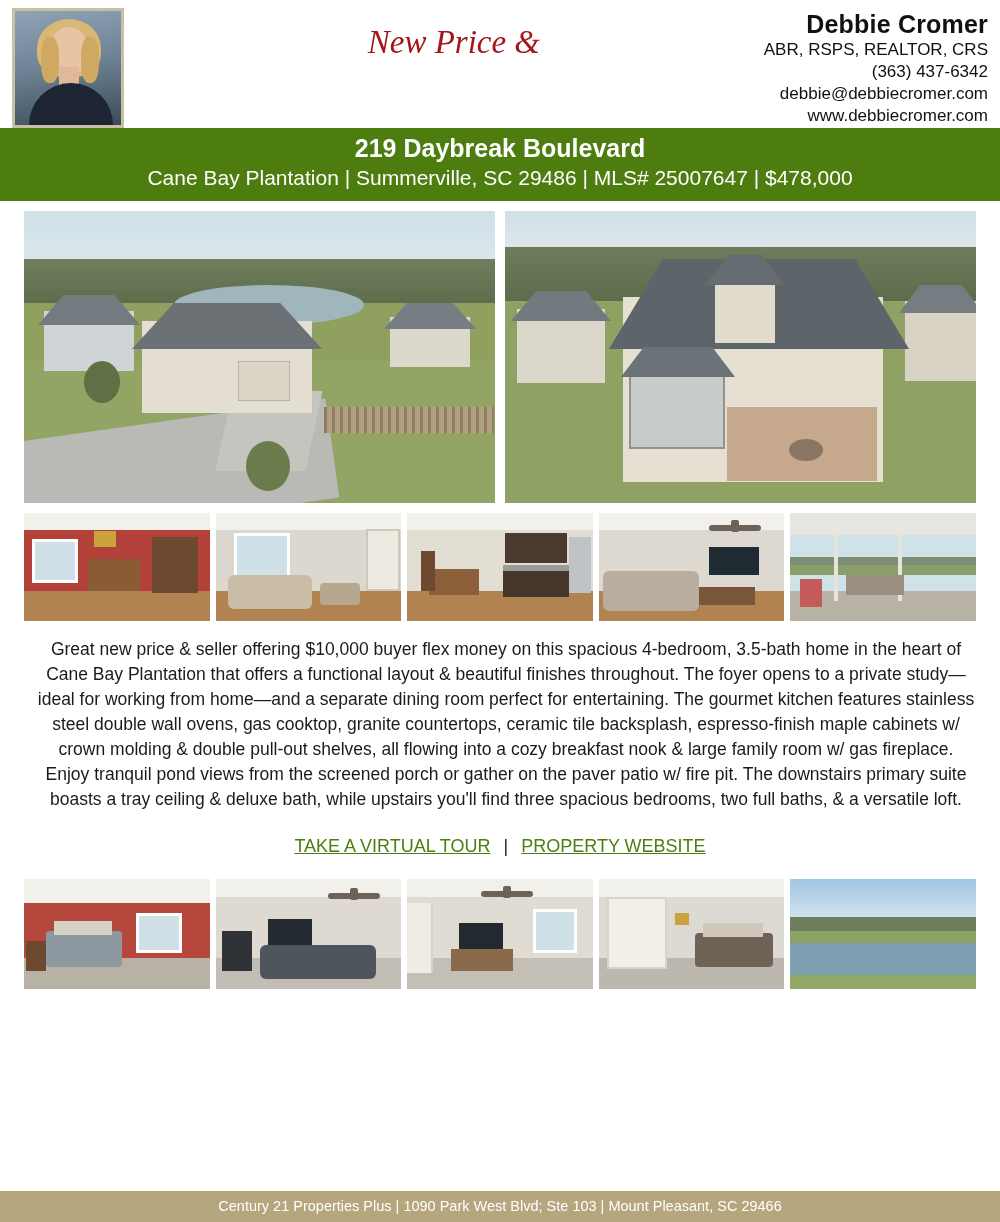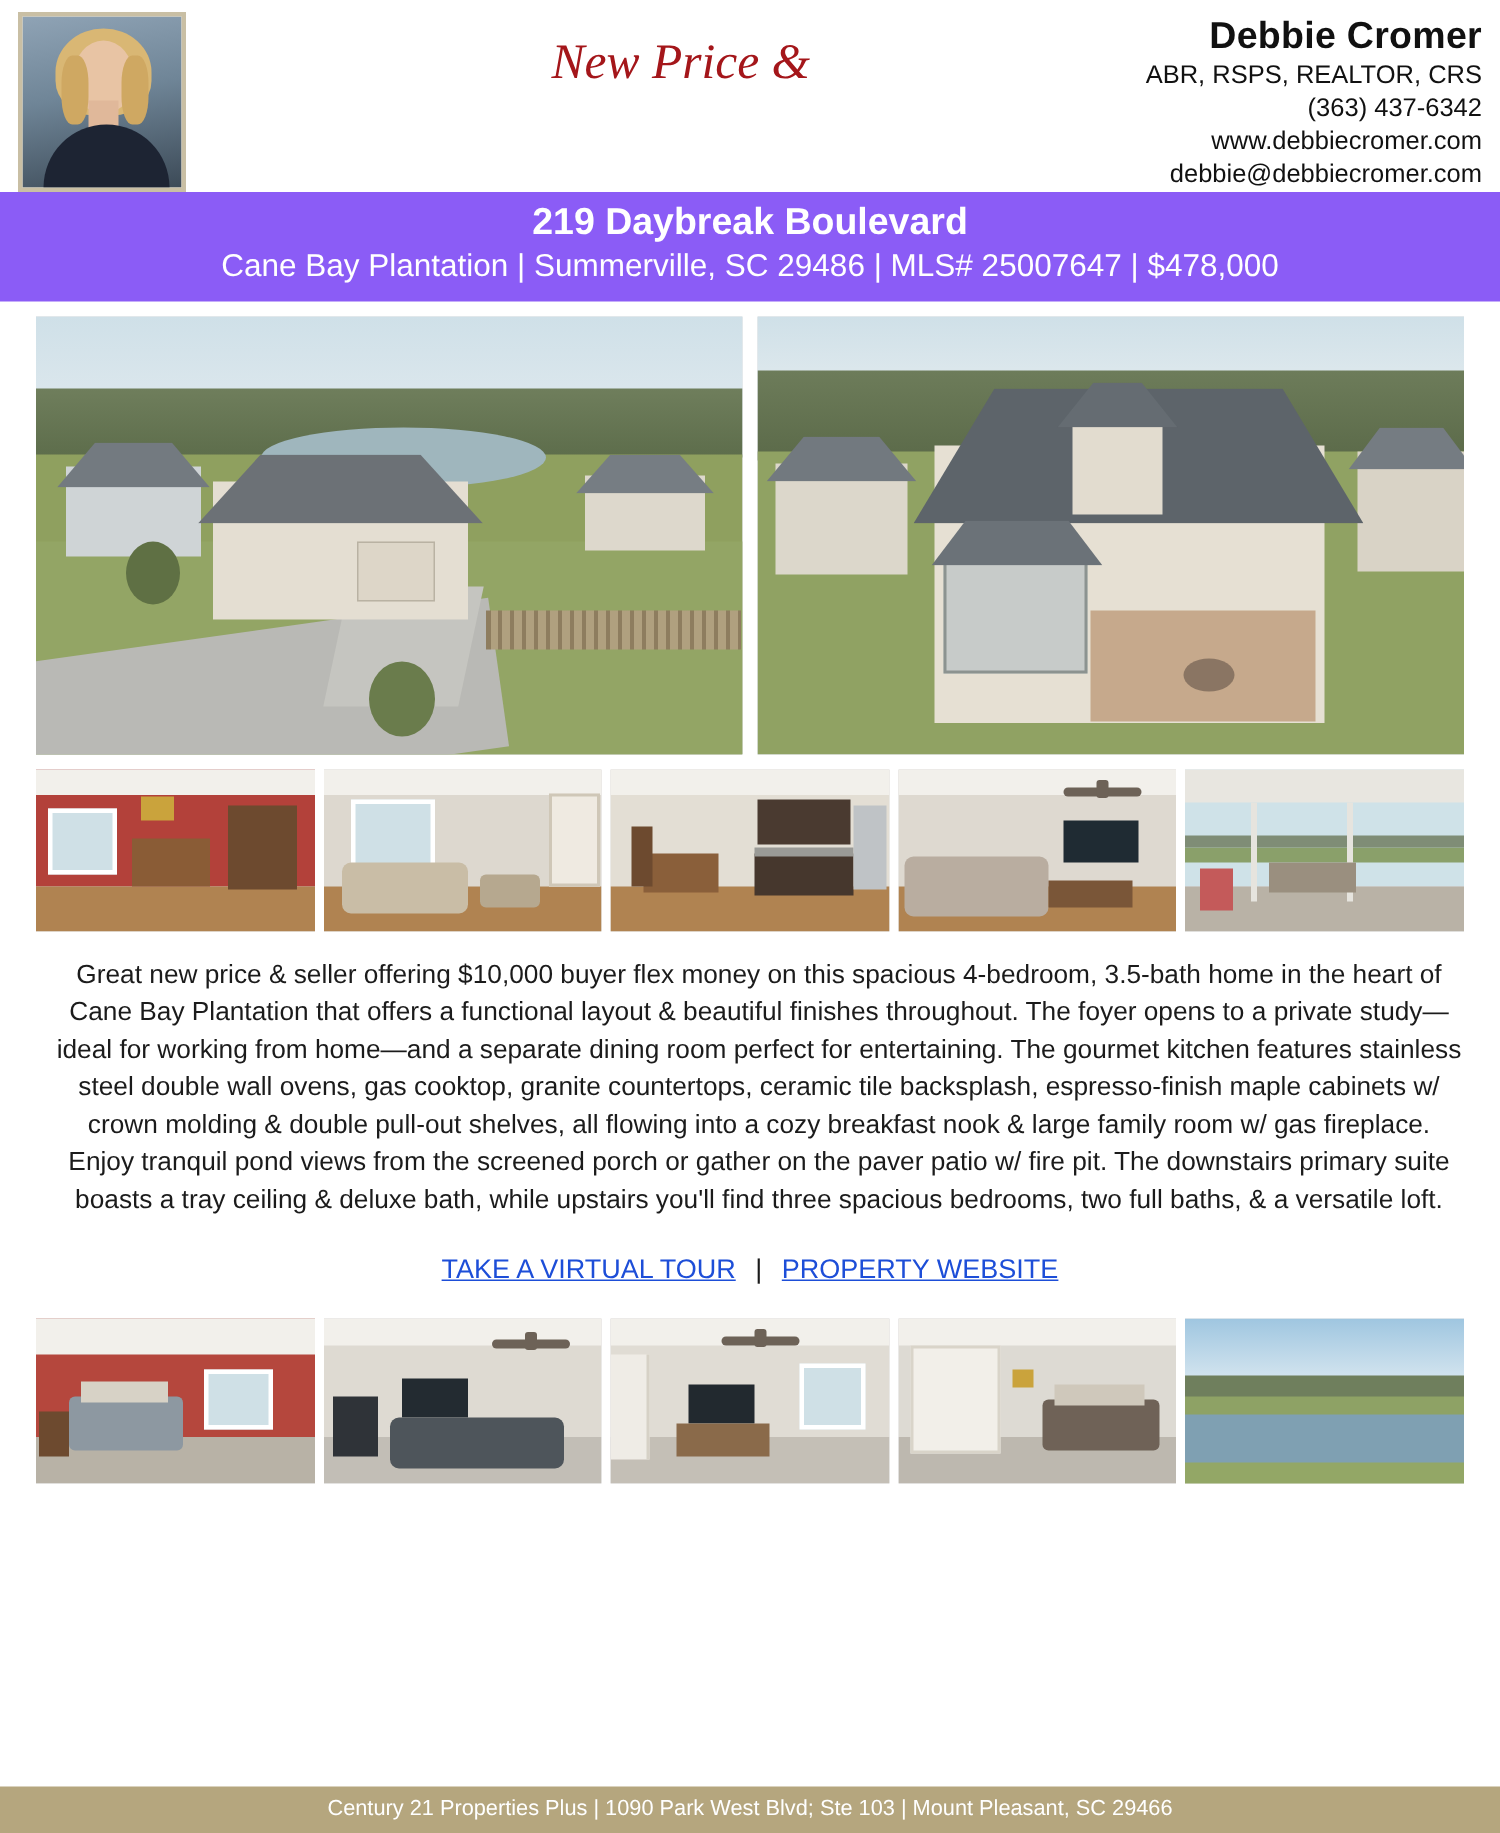--- a/index.html
+++ b/index.html
@@ -112,21 +112,21 @@
     font-weight: bold;
     letter-spacing: .2px;
   }
   .agent-line {
     font-size: 17px;
     line-height: 22px;
   }
 
   
   .address-bar {
-    background: #8b5cf6;
+    background: #4d7c0f;
     color: #ffffff;
     text-align: center;
     padding: 5px 0 9px 0;
   }
   .address-line1 {
     font-size: 25px;
     font-weight: bold;
     line-height: 31px;
   }
   .address-line2 {
@@ -219,21 +219,21 @@
   }
   .desc p { margin: 0 0 22px 0; }
 
   .links {
     text-align: center;
     font-size: 18px;
     color: #1b1b1b;
     padding-top: 2px;
   }
   .links a {
-    color: #1d4ed8;
+    color: #4d7c0f;
     text-decoration: underline;
   }
   .links .sep { padding: 0 8px; }
 
   
   .footer {
     position: absolute;
     left: 0;
     bottom: 0;
     width: 1000px;
@@ -259,22 +259,22 @@
   </div>
 
   <div class="headline">
     <div>New Price &amp;</div>
   </div>
 
   <div class="agent-info">
     <div class="agent-name">Debbie Cromer</div>
     <div class="agent-line">ABR, RSPS, REALTOR, CRS</div>
     <div class="agent-line">(363) 437-6342</div>
+    <div class="agent-line">debbie@debbiecromer.com</div>
     <div class="agent-line">www.debbiecromer.com</div>
-    <div class="agent-line">debbie@debbiecromer.com</div>
   </div>
 </div>
 
 <div class="address-bar">
   <div class="address-line1">219 Daybreak Boulevard</div>
   <div class="address-line2">Cane Bay Plantation  |  Summerville, SC 29486  |  MLS# 25007647  |  $478,000</div>
 </div>
 
 <div class="hero-row">
   <div class="photo hero-left">

